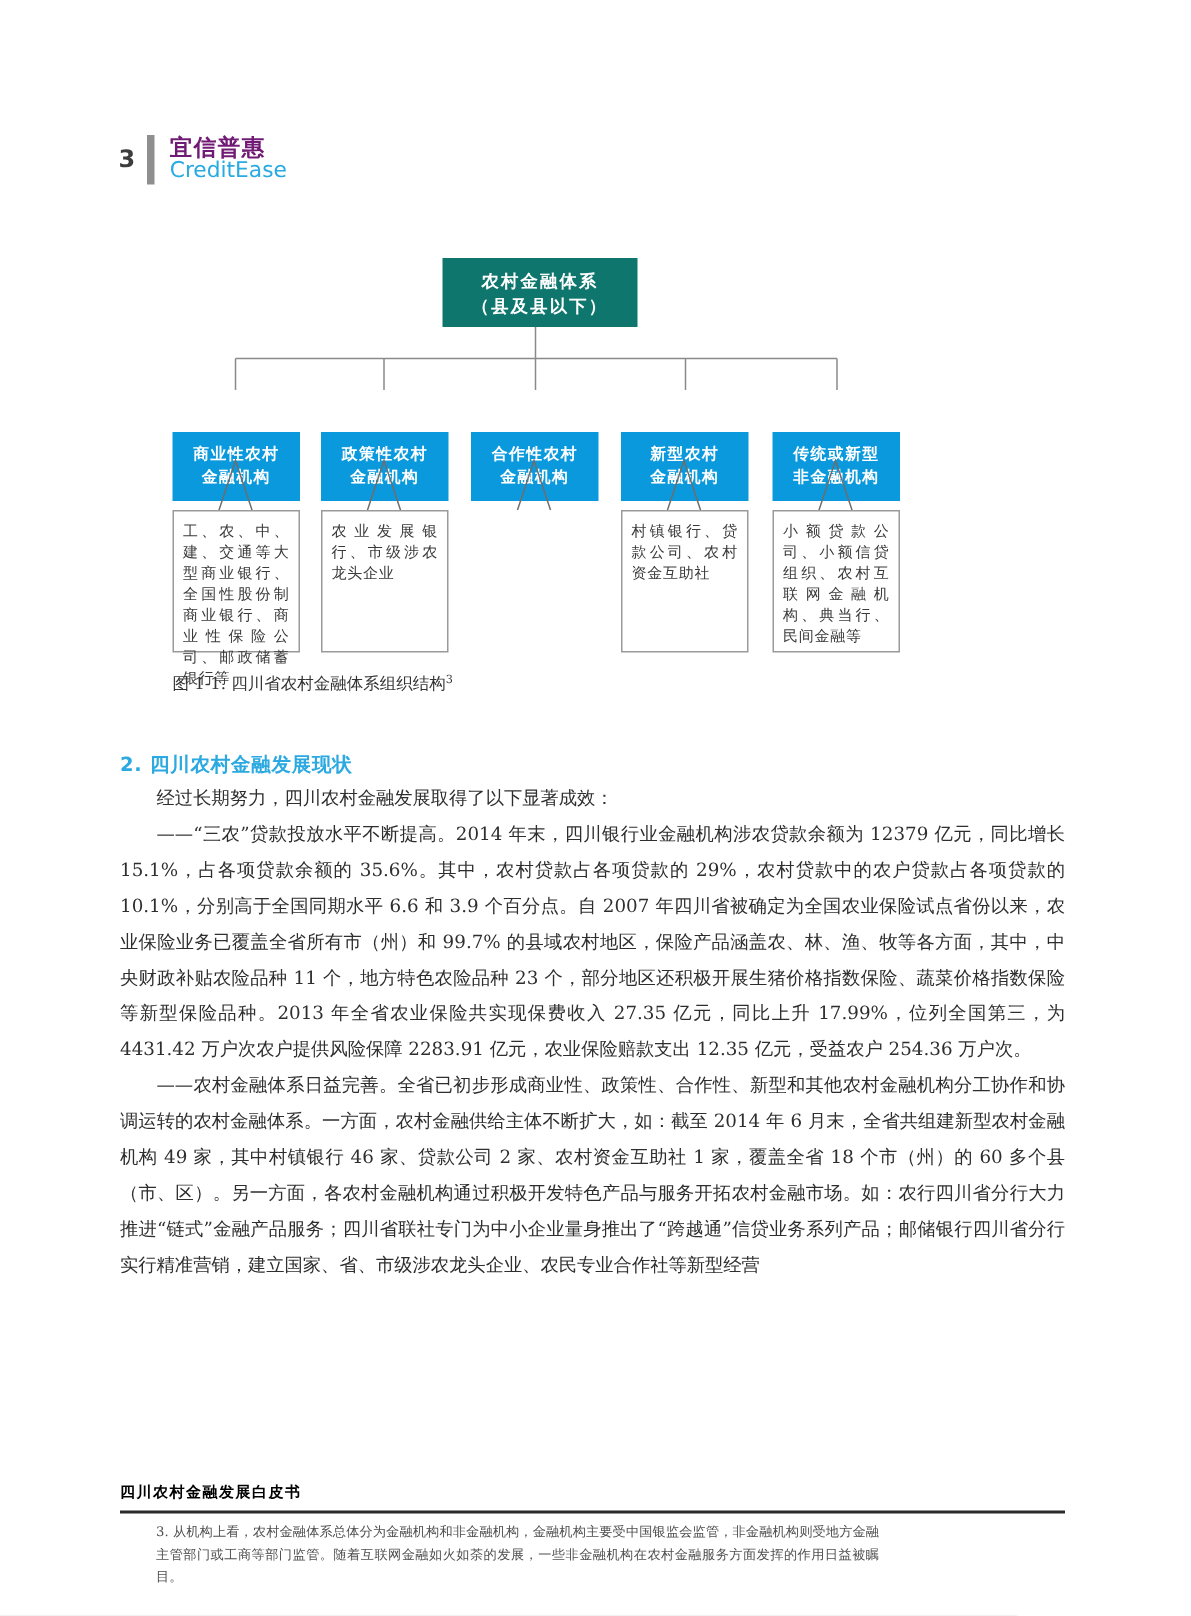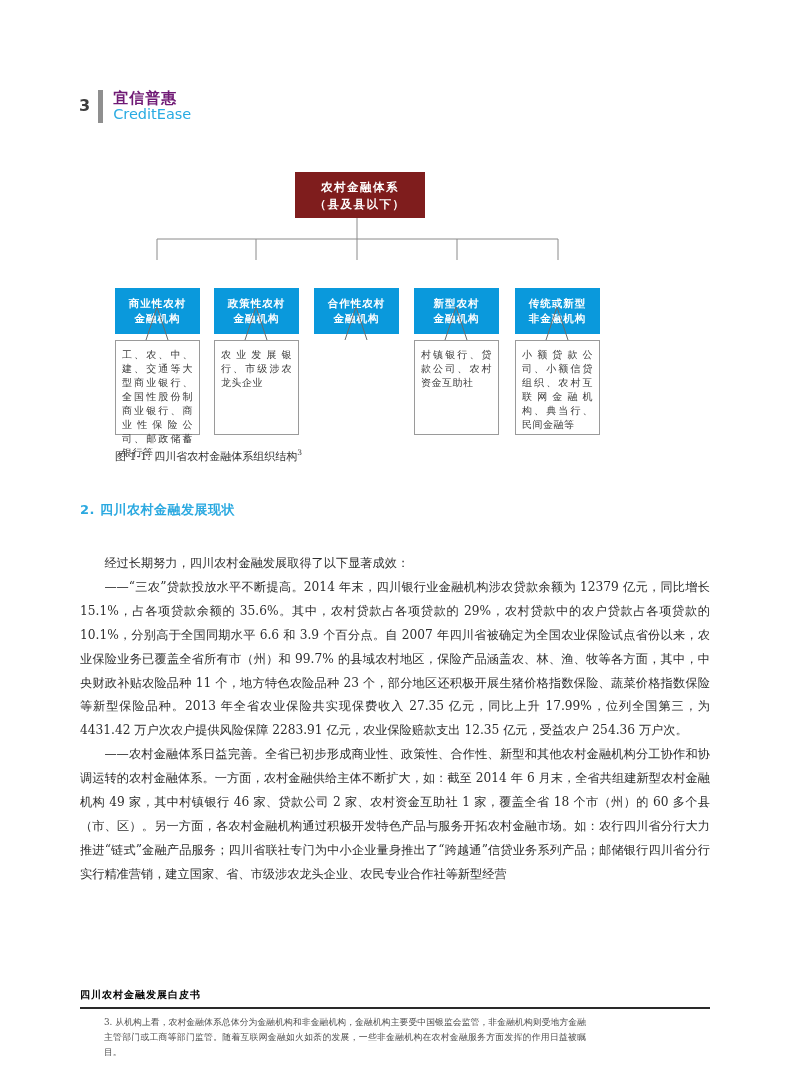--- a/index.html
+++ b/index.html
@@ -13,21 +13,21 @@
   
   .hdr { position:absolute; left:79px; top:90px; display:flex; align-items:flex-start; }
   .pnum { font-family:"DejaVu Sans","Liberation Sans",sans-serif; font-weight:bold; font-size:16px; color:#3d3d3d; margin-top:6px; }
   .hbar { width:5px; height:33px; background:#8f8f8f; margin:0 10px 0 8px; }
   .logo-cn { font-family:"DejaVu Sans","Liberation Sans",sans-serif; font-weight:bold; font-size:15px; letter-spacing:1px; color:#701a75; line-height:16px; }
   .logo-en { font-family:"DejaVu Sans","Liberation Sans",sans-serif; font-weight:normal; font-size:14.5px; color:#29abe2; line-height:15px; margin-top:1px; }
   
   .diagram { position:absolute; left:0; top:170px; width:794px; height:300px; }
   .root-box {
     position:absolute; left:295px; top:2px; width:130px; height:46px;
-    background:#7f1d1d; color:#fff; text-align:center;
+    background:#0f766e; color:#fff; text-align:center;
     font-family:"DejaVu Sans","Liberation Sans",sans-serif; font-weight:bold;
     font-size:11.5px; letter-spacing:1.5px; padding-top:7px; line-height:17px;
   }
   .tree-lines { position:absolute; left:0; top:48px; }
   .mid-box {
     position:absolute; top:90px; width:85px; height:46px;
     background:#0a99dc; color:#fff; text-align:center;
     font-family:"DejaVu Sans","Liberation Sans",sans-serif; font-weight:bold;
     font-size:10.5px; letter-spacing:1px; padding-top:8px; line-height:15px;margin-top:28px;
   }
@@ -38,21 +38,21 @@
     font-size:10px; line-height:14px; letter-spacing:0.5px;
     color:#3a3a3a; padding:7px 6px; text-align:justify;
   }
   .c1 { left:115px; } .c2 { left:214px; } .c3 { left:314px; } .c4 { left:414px; } .c5 { left:515px; }
   .caption { position:absolute; left:115px; top:278px; width:485px; text-align:left; font-size:11px; color:#333; }
   .caption sup { font-size:7.5px; }
   
   .bodytext { position:absolute; left:80px; top:501px; width:630px; }
   .sec-h {
     font-family:"DejaVu Sans","Liberation Sans",sans-serif; font-weight:bold;
-    font-size:13px; color:#2ba9e0; letter-spacing:0.5px; margin-bottom:33px;
+    font-size:13px; color:#2ba9e0; letter-spacing:0.5px; margin-bottom:2px;
   }
   .bodytext p { font-size:12.2px; line-height:23.9px; text-align:justify; text-indent:2em; color:#2e2e2e; }
   
   .pfooter { position:absolute; left:80px; top:988px; width:630px; }
   .ftitle { font-family:"DejaVu Sans","Liberation Sans",sans-serif; font-weight:bold; font-size:10px; letter-spacing:1px; color:#000; }
   .frule { border:none; border-top:2px solid #2a2a2a; margin-top:5px; }
   .fnote { margin:6px 0 0 24px; width:482px; font-size:8.8px; line-height:15px; color:#4f4f4f; text-align:justify; }
 </style>
 </head>
 <body>

